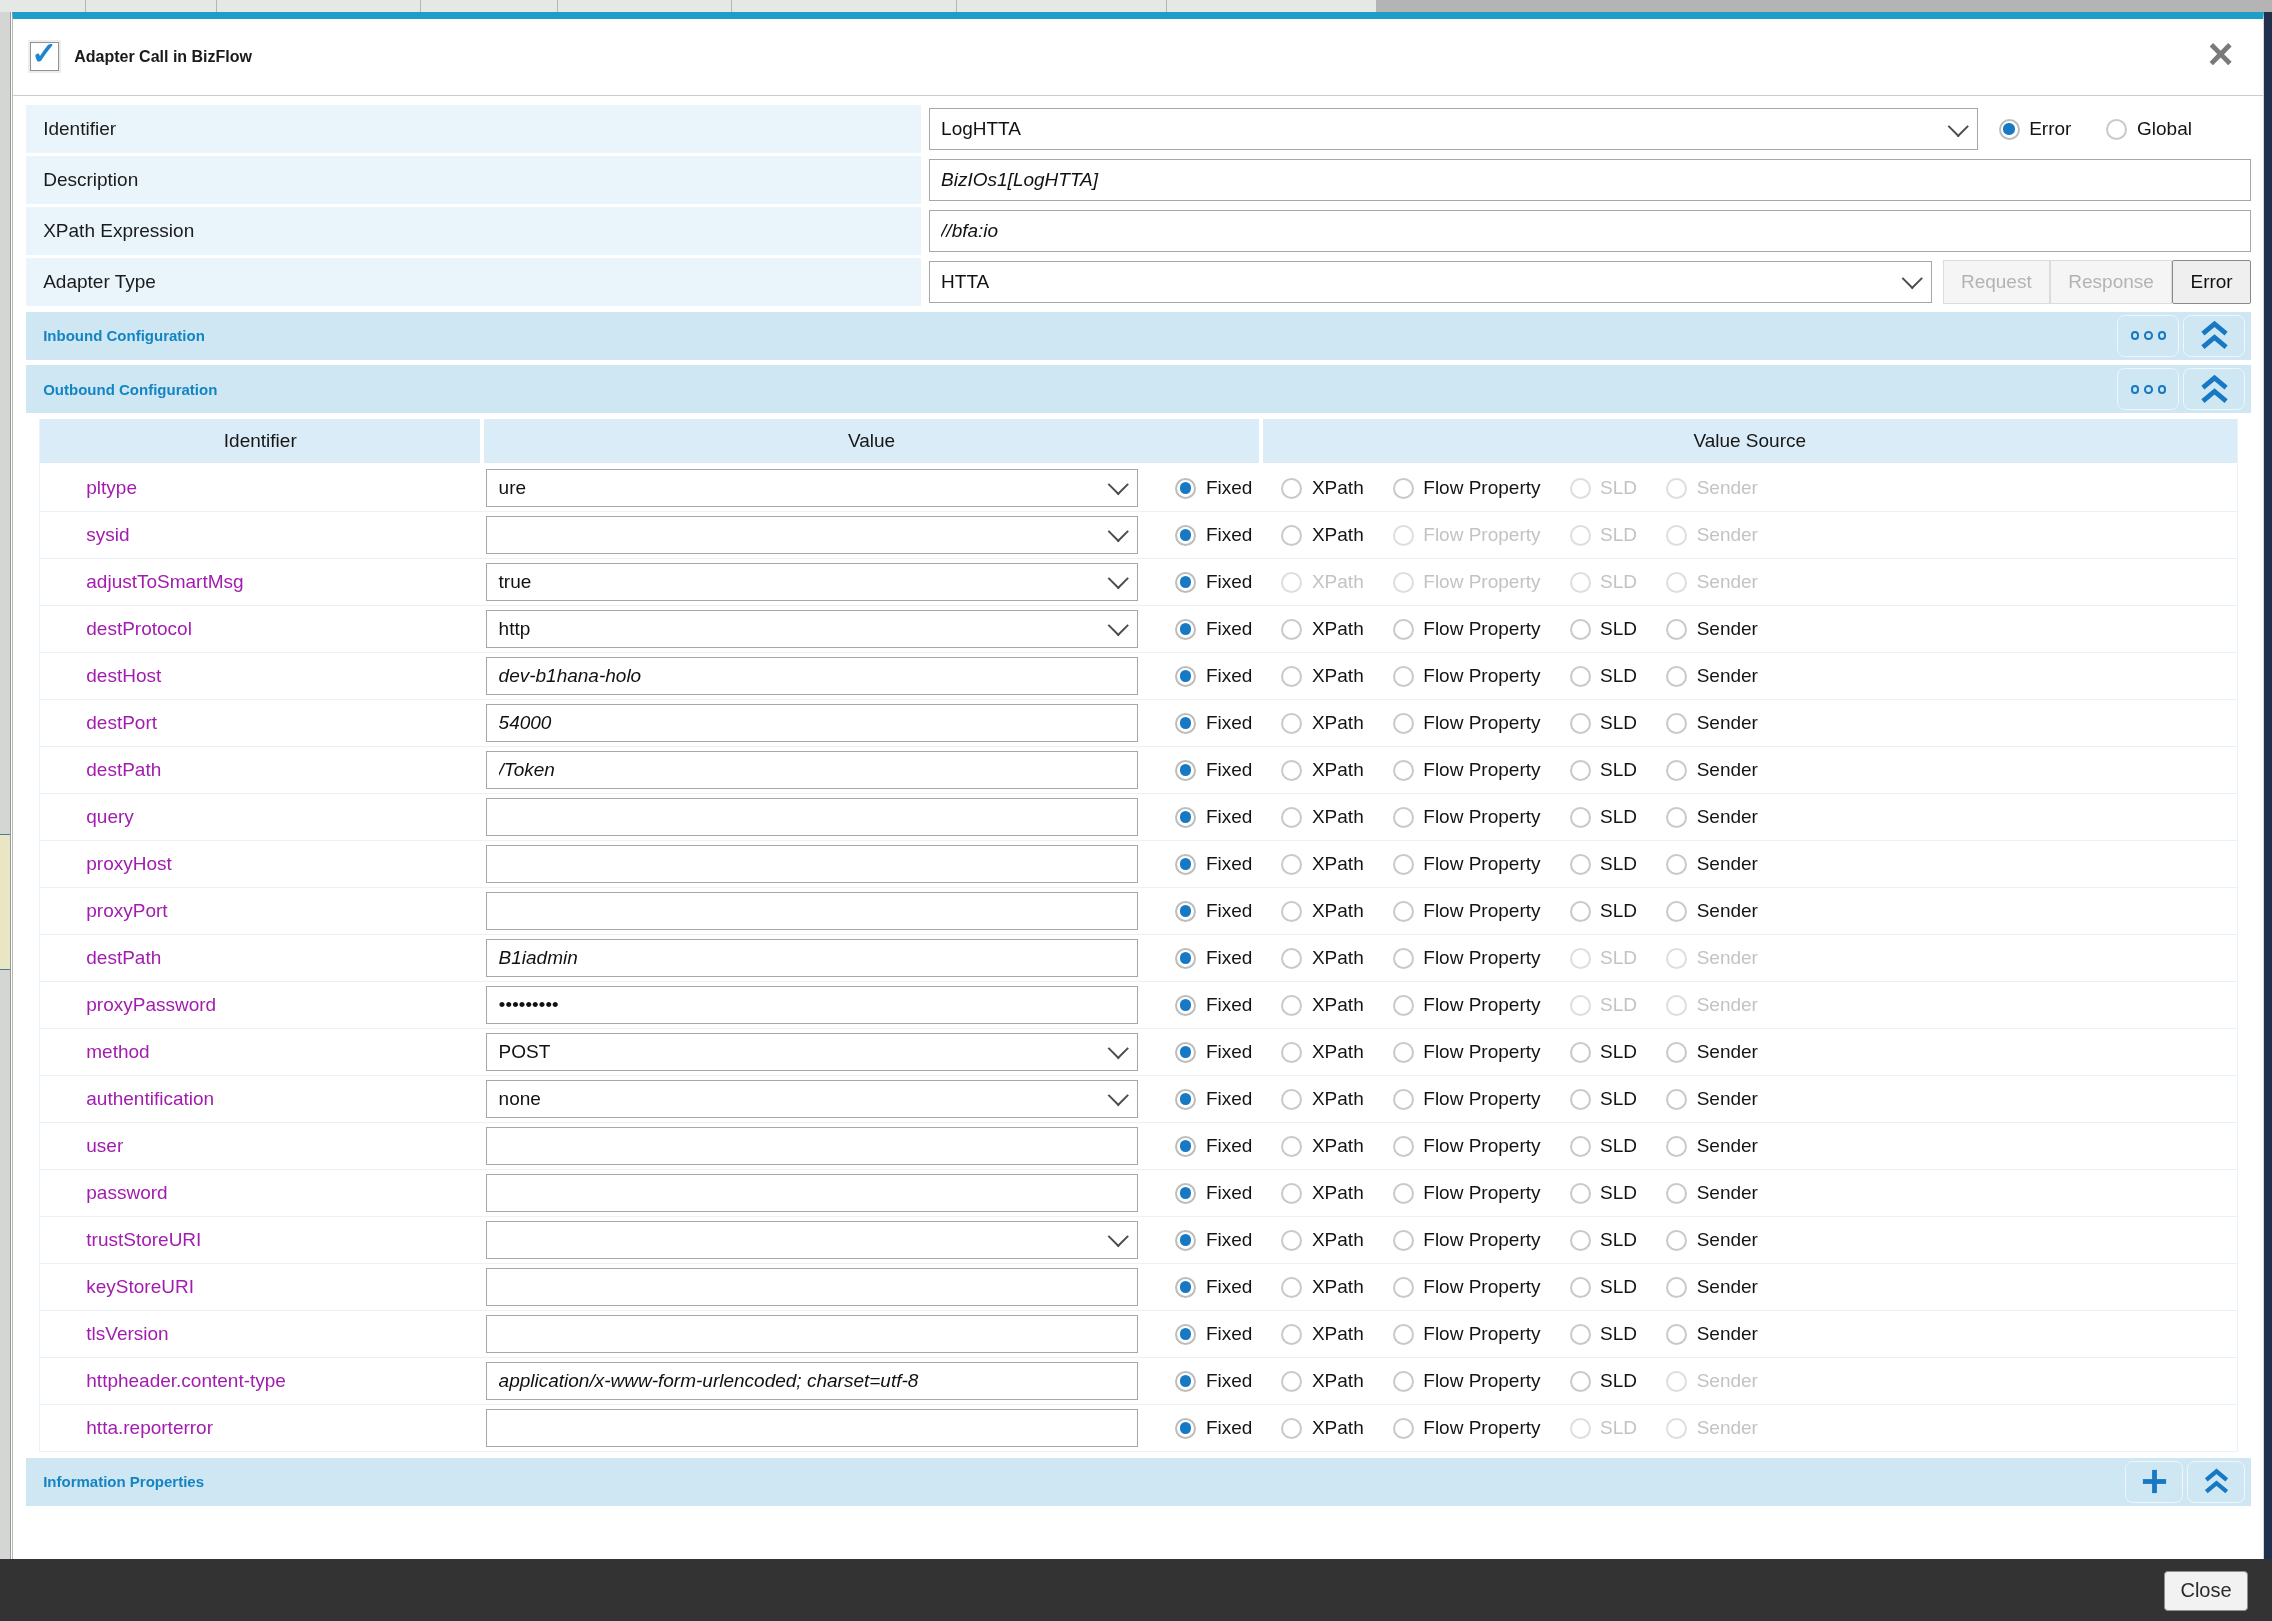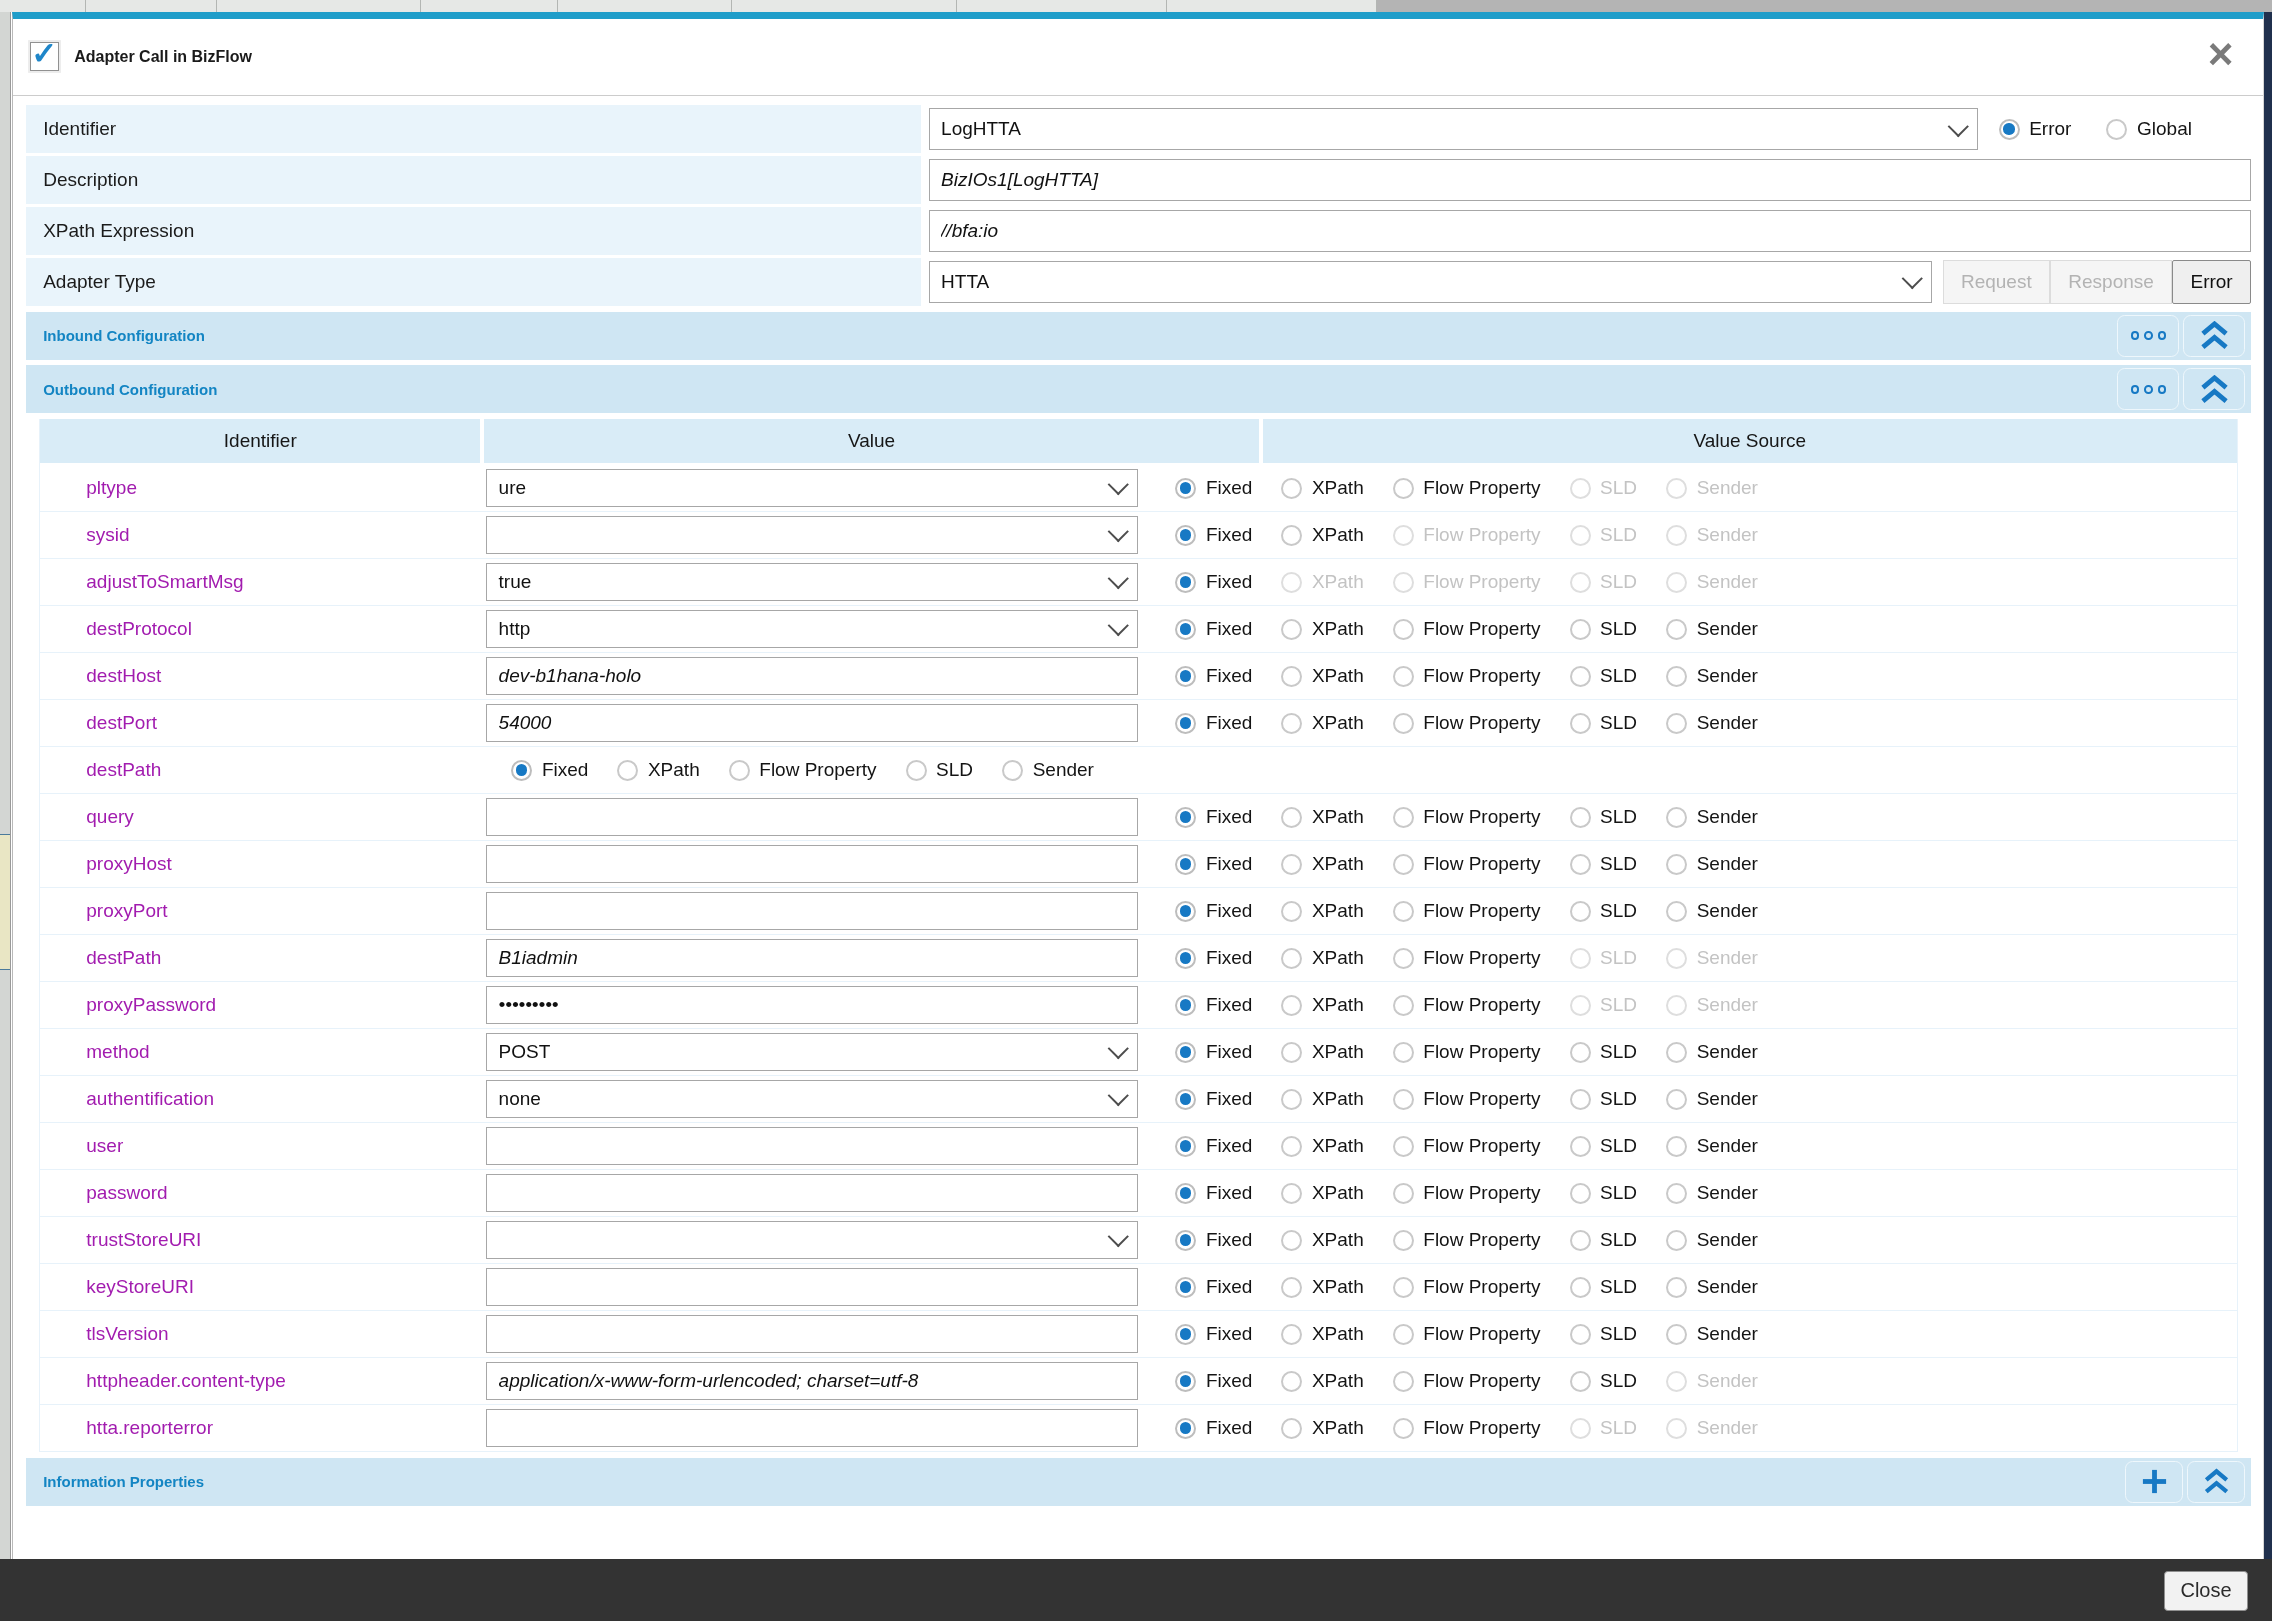--- a/index.html
+++ b/index.html
@@ -376,20 +376,23 @@
                   <span>SLD</span>
                 </span>
                 <span class="radio">
                   <span class="rdot"></span>
                   <span>Sender</span>
                 </span>
               </div>
             </div>
             <div class="tr">
               <div class="td1">destPath</div>
+              <div class="td2">
+                <input class="input" value="/Token" style="">
+              </div>
               <div class="td3">
                 <span class="radio checked">
                   <span class="rdot"></span>
                   <span>Fixed</span>
                 </span>
                 <span class="radio">
                   <span class="rdot"></span>
                   <span>XPath</span>
                 </span>
                 <span class="radio">

